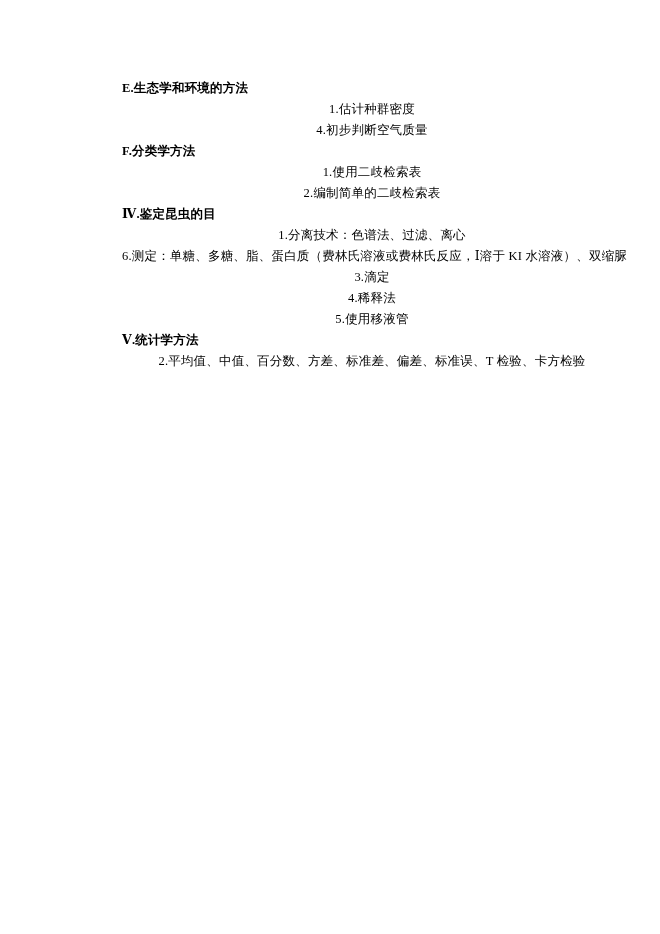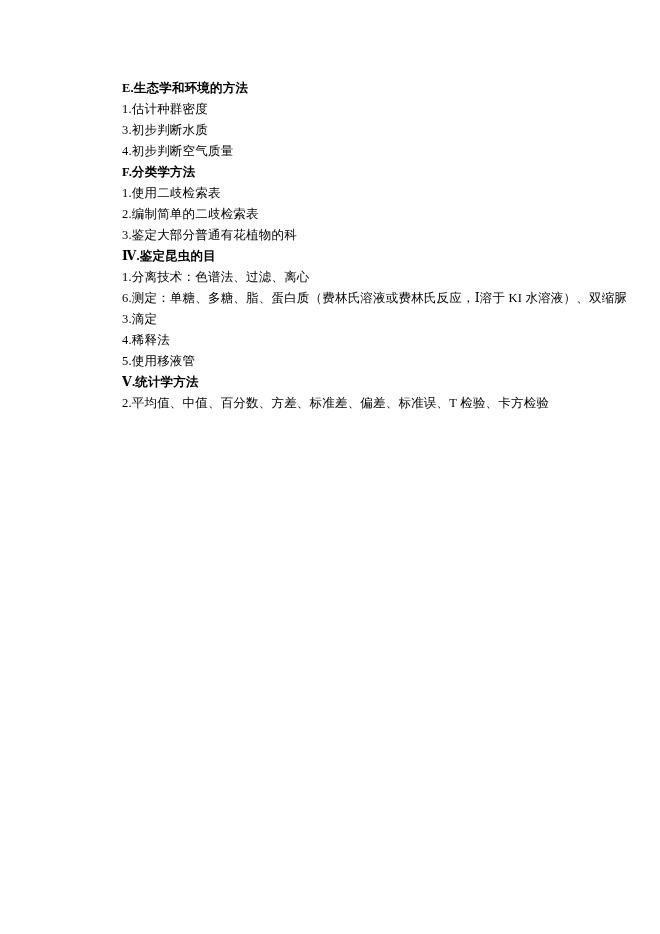--- a/index.html
+++ b/index.html
@@ -27,47 +27,46 @@
     position: absolute;
     left: 118px;
     top: 78px;
     width: 500px;
   }
   .line {
     font-size: 12.5px;
     line-height: 21px;
     white-space: nowrap;
     letter-spacing: 0.2px;
+    text-align: center;
   }
   .heading {
     font-weight: bold;
     font-size: 12.5px;
     line-height: 21px;
     white-space: nowrap;
     letter-spacing: 0.2px;
   }
   .item {
     padding-left: 0px;
   }
 </style>
 </head>
 <body>
 
 <div class="page">
   <div class="content">
 
     <div class="heading">E.生态学和环境的方法</div>
     <div class="line item">1.估计种群密度</div>
-    <div class="line item">3.初步判断水质</div>
     <div class="line item">4.初步判断空气质量</div>
 
     <div class="heading">F.分类学方法</div>
     <div class="line item">1.使用二歧检索表</div>
     <div class="line item">2.编制简单的二歧检索表</div>
-    <div class="line item">3.鉴定大部分普通有花植物的科</div>
 
     <div class="heading">Ⅳ.鉴定昆虫的目</div>
     <div class="line item">1.分离技术：色谱法、过滤、离心</div>
     <div class="line item">6.测定：单糖、多糖、脂、蛋白质（费林氏溶液或费林氏反应，Ⅰ溶于 KI 水溶液）、双缩脲</div>
     <div class="line item">3.滴定</div>
     <div class="line item">4.稀释法</div>
     <div class="line item">5.使用移液管</div>
 
     <div class="heading">Ⅴ.统计学方法</div>
     <div class="line item">2.平均值、中值、百分数、方差、标准差、偏差、标准误、T 检验、卡方检验</div>

